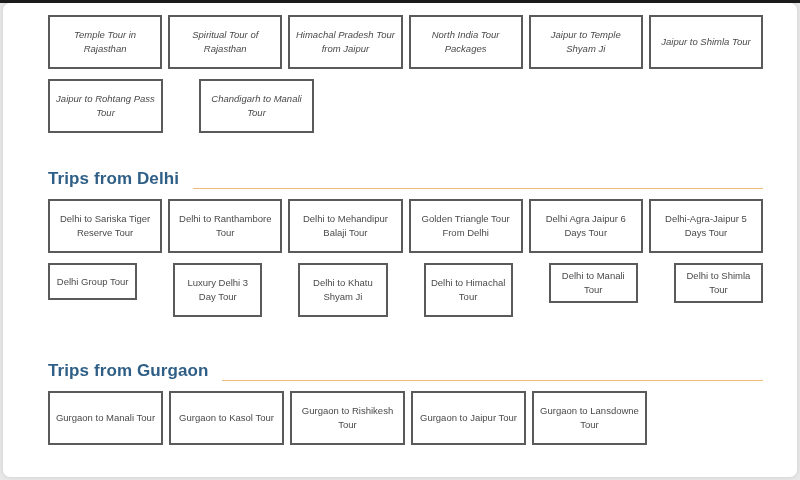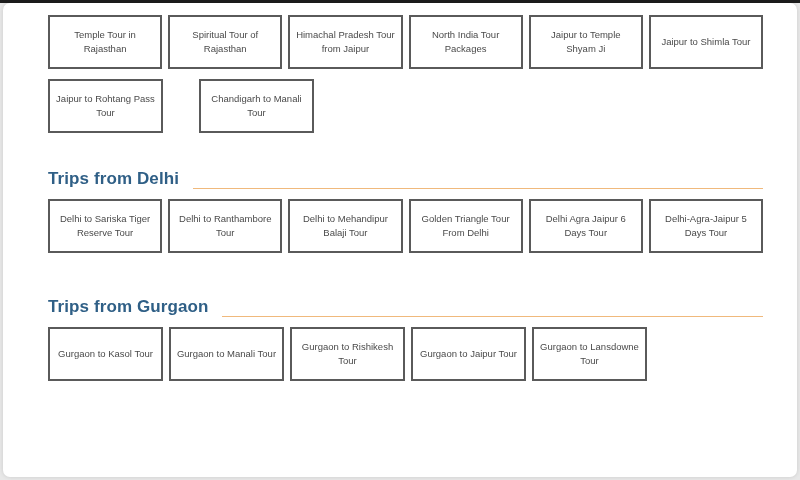--- a/index.html
+++ b/index.html
@@ -75,21 +75,21 @@
     text-align:center;
     display:flex;
     align-items:center;
     justify-content:center;
     padding:4px 5px;
     cursor:pointer;
   }
   .tile.two-line { min-height:54px; }
 
   
-  .block-rajasthan { padding-top:12px; }
+  .block-rajasthan { padding-top:12px;font-style:italic; }
   .gap-before-heading { height:22px; }
   .gap-after-heading  { height:10px; }
   .gap-section        { height:30px; }
 </style>
 </head>
 <body>
 
 <div class="top-band"></div>
 
 <div class="page-card">
@@ -123,33 +123,41 @@
     <div>
       <div class="row">
         <div class="tile two-line">Delhi to Sariska Tiger Reserve Tour</div>
         <div class="tile two-line">Delhi to Ranthambore Tour</div>
         <div class="tile two-line">Delhi to Mehandipur Balaji Tour</div>
         <div class="tile two-line">Golden Triangle Tour From Delhi</div>
         <div class="tile two-line">Delhi Agra Jaipur 6 Days Tour</div>
         <div class="tile two-line">Delhi-Agra-Jaipur 5 Days Tour</div>
       </div>
 
+      <div class="row">
+        <div class="tile">Delhi Group Tour</div>
+        <div class="tile two-line">Luxury Delhi 3 Day Tour</div>
+        <div class="tile two-line">Delhi to Khatu Shyam Ji</div>
+        <div class="tile two-line">Delhi to Himachal Tour</div>
+        <div class="tile">Delhi to Manali Tour</div>
+        <div class="tile">Delhi to Shimla Tour</div>
+      </div>
     </div>
 
     <div class="gap-section"></div>
     <div class="section-head">
       <div class="section-title">Trips from Gurgaon</div>
       <div class="section-rule"></div>
     </div>
     <div class="gap-after-heading"></div>
 
     <div>
       <div class="row">
+        <div class="tile two-line">Gurgaon to Manali Tour</div>
         <div class="tile two-line">Gurgaon to Kasol Tour</div>
-        <div class="tile two-line">Gurgaon to Manali Tour</div>
         <div class="tile two-line">Gurgaon to Rishikesh Tour</div>
         <div class="tile two-line">Gurgaon to Jaipur Tour</div>
         <div class="tile two-line">Gurgaon to Lansdowne Tour</div>
       </div>
     </div>
 
   </div>
 </div>
 
 </body></html>

